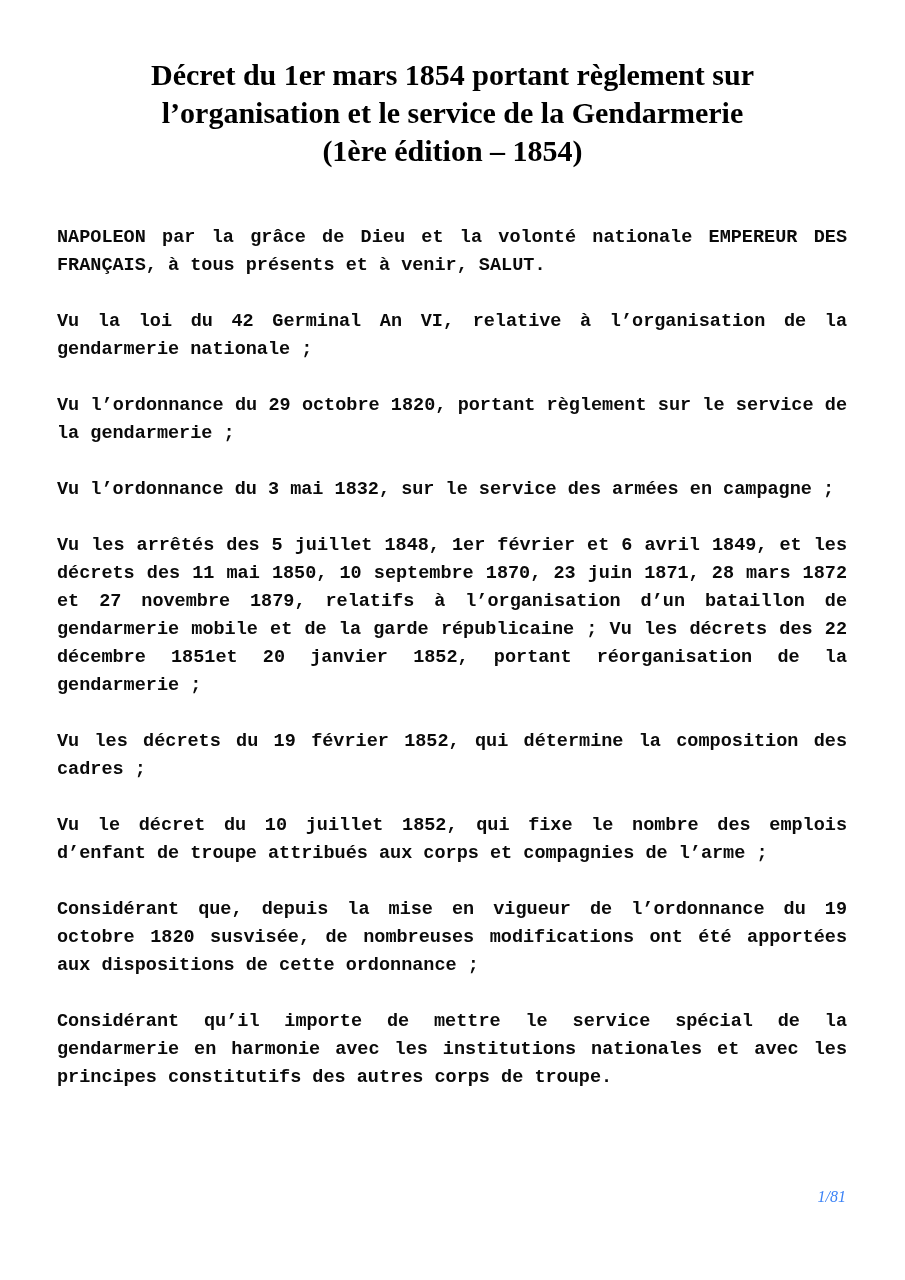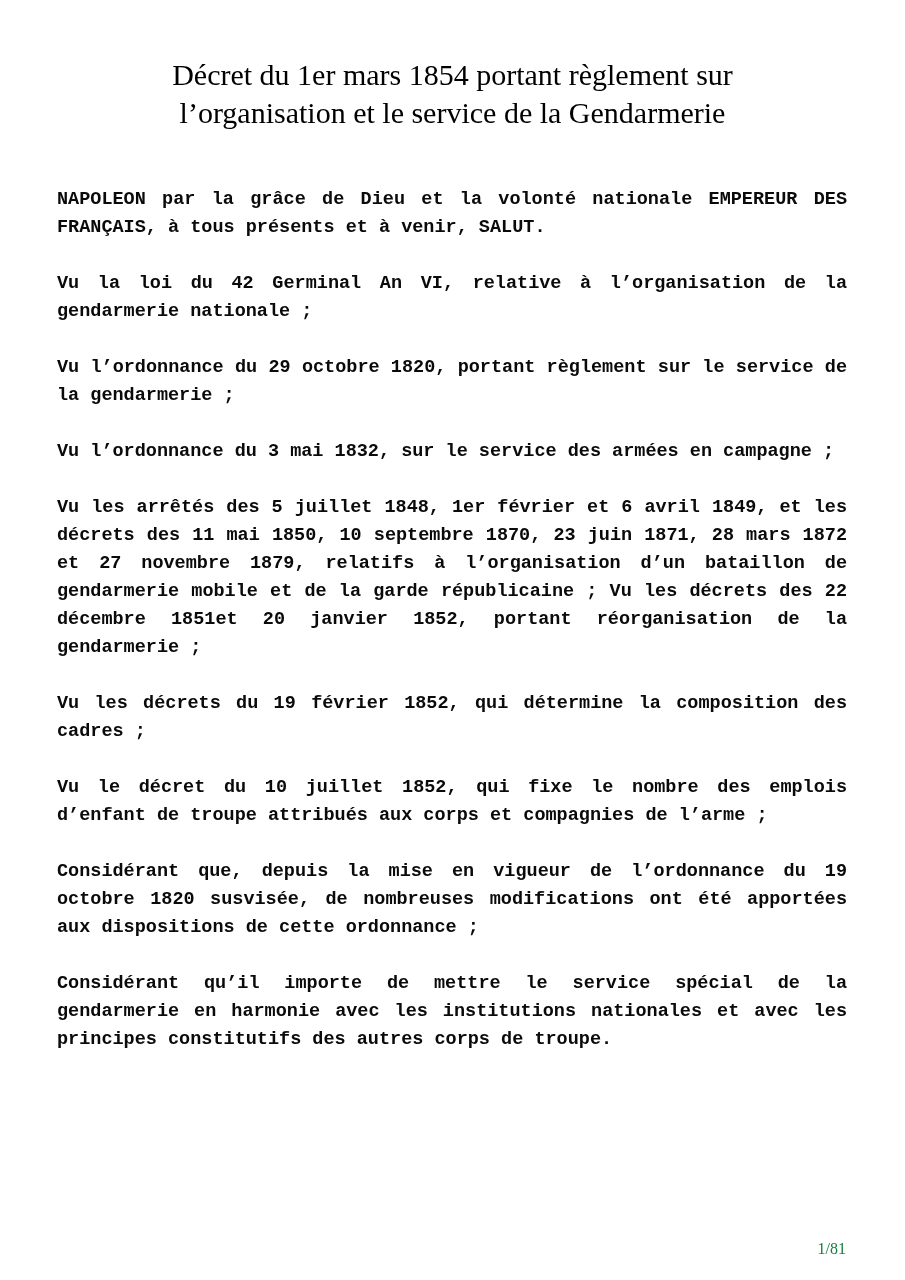--- a/index.html
+++ b/index.html
@@ -10,54 +10,56 @@
     height: 1280px;
     margin: 0 auto;
     background: #ffffff;
     font-family: "Liberation Serif", "DejaVu Serif", serif;
     color: #0a0a0a;
     overflow: hidden;
   }
   .doc-title {
     margin: 56px 70px 54px 70px;
     text-align: center;
-    font-weight: 400;
+    font-weight: 700;
     font-size: 30px;
     line-height: 38px;
     color: #000000;
   }
   .doc-body {
     padding: 0 58px 0 57px;
     font-family: Liberation Mono, monospace;
   }
   .doc-body p {
     font-weight: 700;
     font-size: 18.5px;
     line-height: 28px;
     text-align: justify;
     text-justify: inter-word;
     margin: 0 0 28px 0;
     color: #0a0a0a;
   }
   .page-footer {
     position: absolute;
-    top: 1240px;
+    top: 1188px;
     right: 59px;
+    font-style: italic;
     font-size: 16px;
-    color: #15803d;
+    color: #3b82f6;
   }
 </style>
 </head>
 <body>
 
 <div class="page">
 
   <h1 class="doc-title">
     <div>Décret du 1er mars 1854 portant règlement sur</div>
     <div>l’organisation et le service de la Gendarmerie</div>
+    <div>(1ère édition – 1854)</div>
   </h1>
 
   <div class="doc-body">
     <p>NAPOLEON par la grâce de Dieu et la volonté nationale EMPEREUR DES FRANÇAIS, à tous présents et à venir, SALUT.</p>
     <p>Vu la loi du 42 Germinal An VI, relative à l’organisation de la gendarmerie nationale ;</p>
     <p>Vu l’ordonnance du 29 octobre 1820, portant règlement sur le service de la gendarmerie ;</p>
     <p>Vu l’ordonnance du 3 mai 1832, sur le service des armées en campagne ;</p>
     <p>Vu les arrêtés des 5 juillet 1848, 1er février et 6 avril 1849, et les décrets des 11 mai 1850, 10 septembre 1870, 23 juin 1871, 28 mars 1872 et 27 novembre 1879, relatifs à l’organisation d’un bataillon de gendarmerie mobile et de la garde républicaine ; Vu les décrets des 22 décembre 1851et 20 janvier 1852, portant réorganisation de la gendarmerie ;</p>
     <p>Vu les décrets du 19 février 1852, qui détermine la composition des cadres ;</p>
     <p>Vu le décret du 10 juillet 1852, qui fixe le nombre des emplois d’enfant de troupe attribués aux corps et compagnies de l’arme ;</p>

